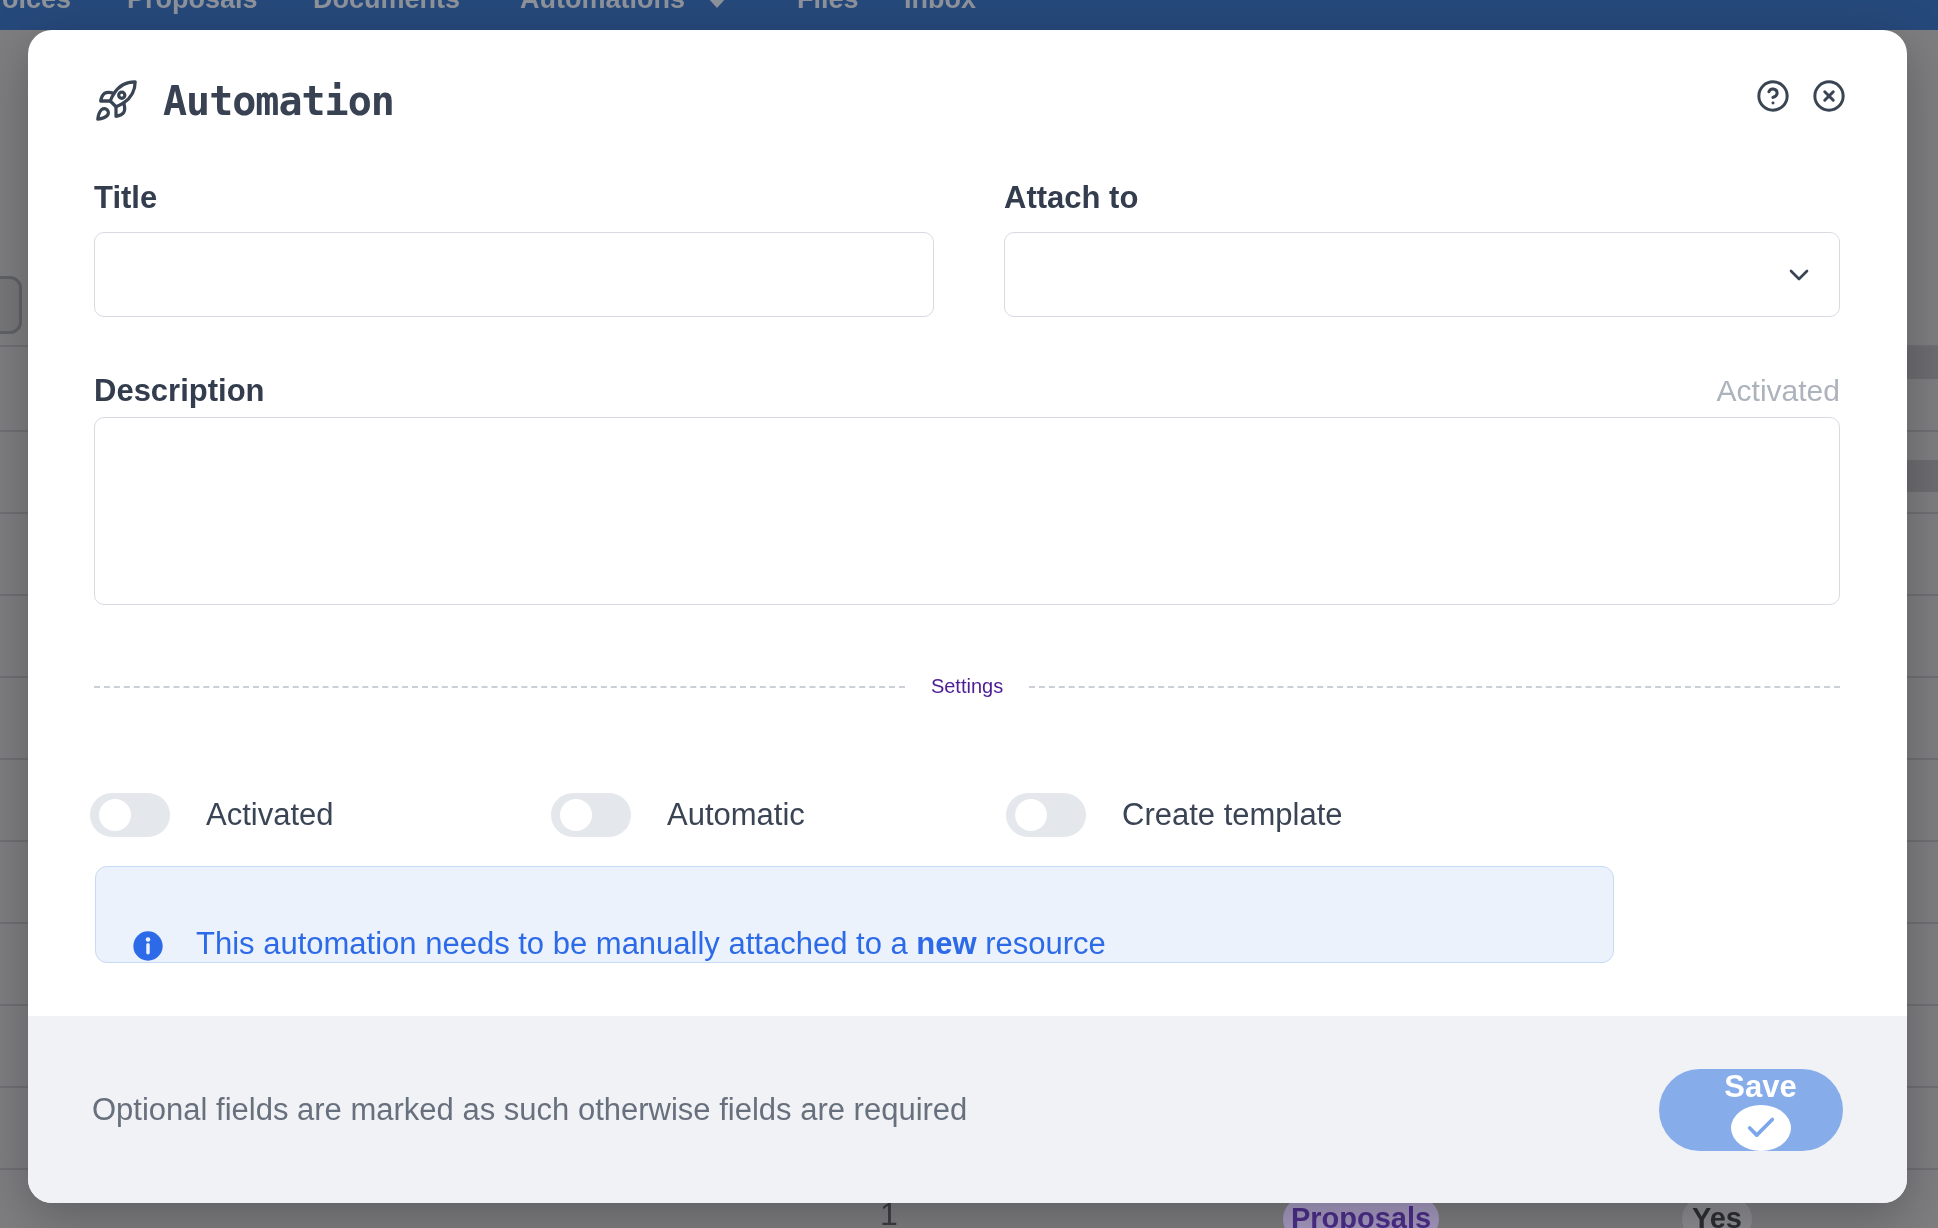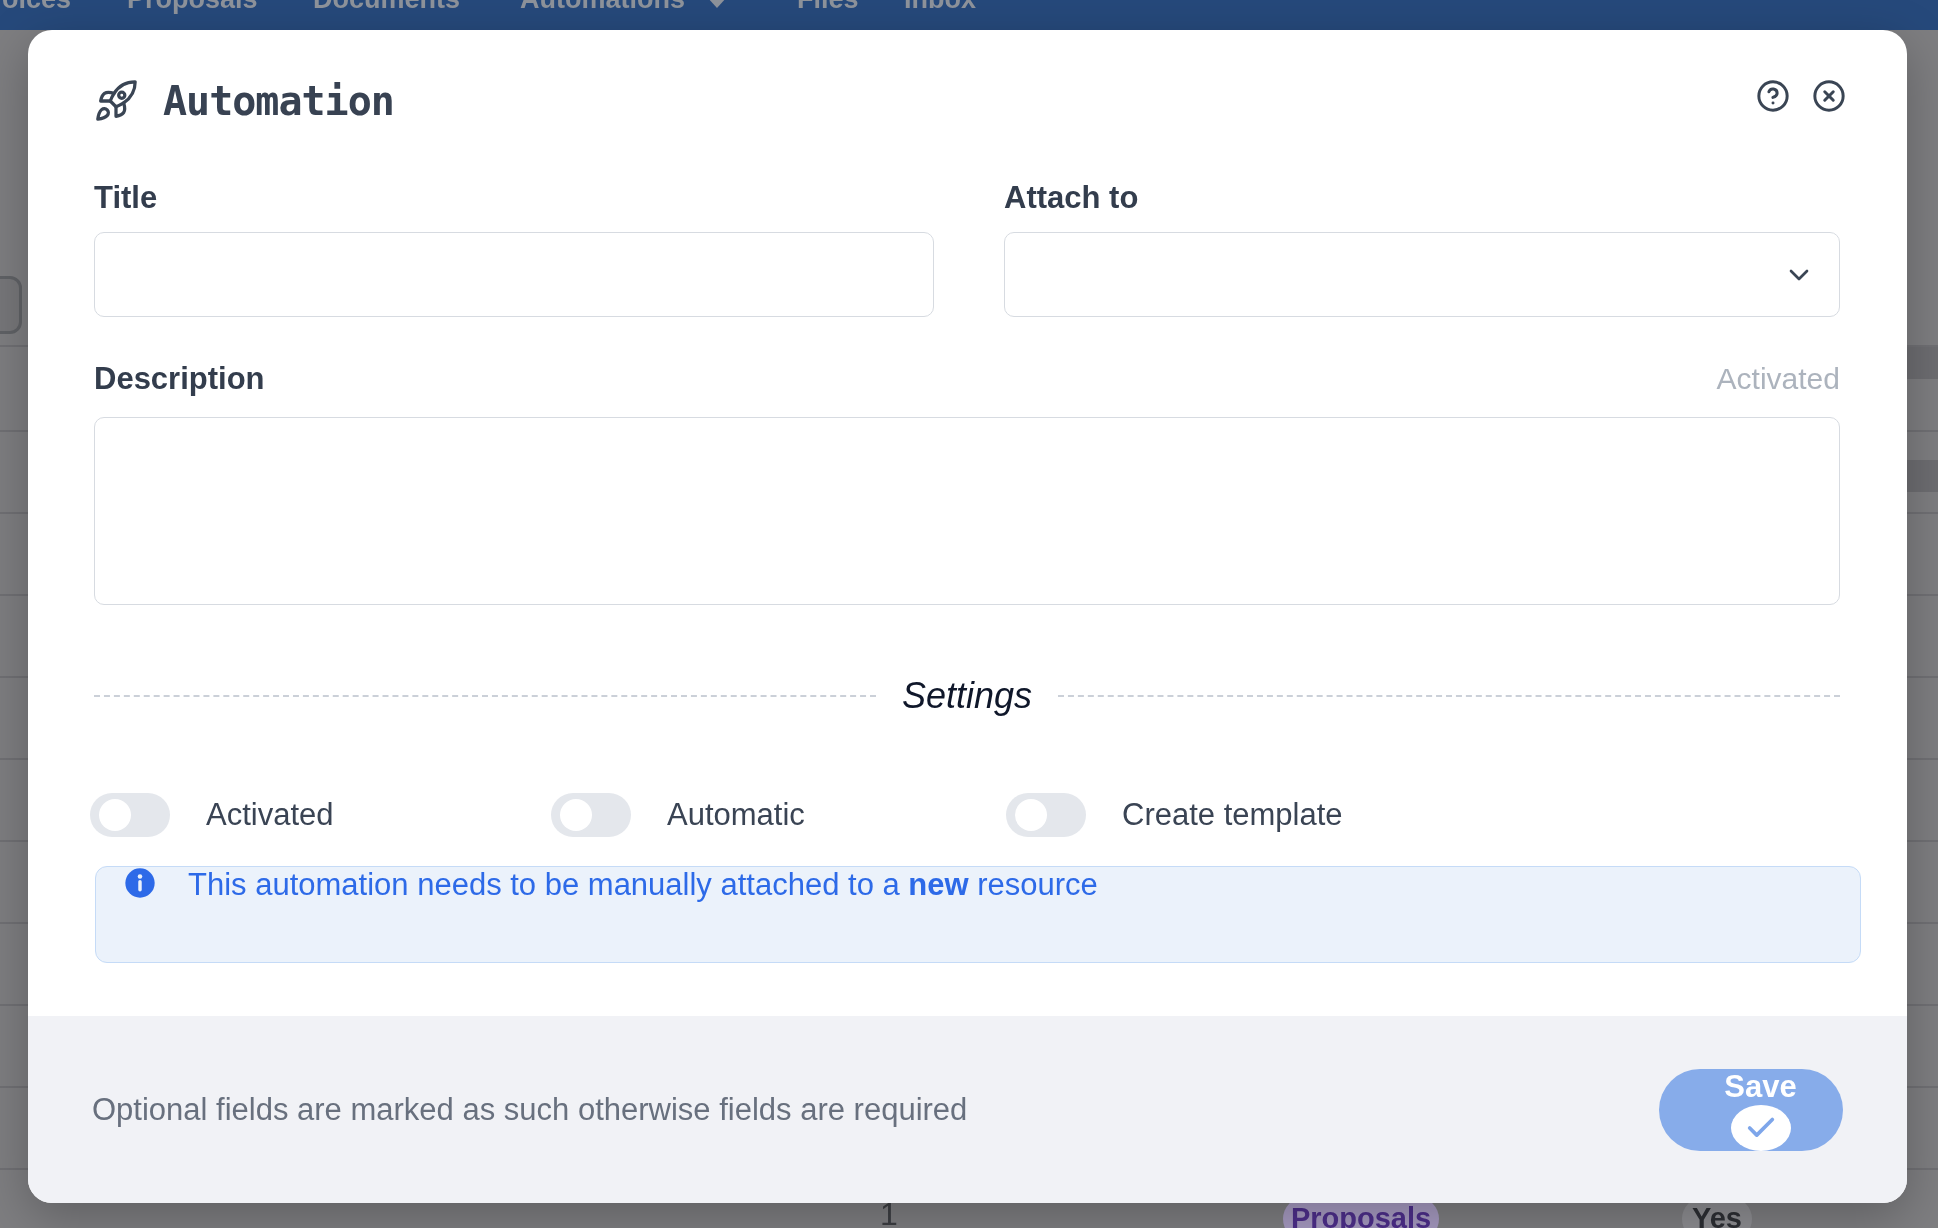--- a/index.html
+++ b/index.html
@@ -25,34 +25,34 @@
   .modal-title { font-family:"DejaVu Sans Mono", monospace; font-weight:700; font-size:40px; color:#384252; letter-spacing:-1px; }
   .header-icons { position:absolute; top:49px; right:61px; display:flex; gap:22px; }
   .icon-btn { width:34px; height:34px; background:none; border:none; padding:0; cursor:pointer; }
 
   .form-row { position:absolute; left:66px; top:150px; width:1746px; display:grid; grid-template-columns:840px 836px; column-gap:70px; }
   .field-label { font-size:31px; font-weight:700; color:#333D4D; height:52px; }
   .text-input { width:100%; height:85px; border:1.5px solid #D7DBE1; border-radius:10px; font-size:30px; padding:0 26px; color:#333D4D; outline:none; background:#fff; }
   .select { position:relative; width:100%; height:85px; border:1.5px solid #D7DBE1; border-radius:10px; background:#fff; cursor:pointer; }
   .select .chev { position:absolute; right:24px; top:26px; }
 
-  .desc-head { position:absolute; left:66px; top:331px; width:1746px; display:flex; justify-content:space-between; align-items:baseline; }
+  .desc-head { position:absolute; left:66px; top:343px; width:1746px; display:flex; justify-content:space-between; align-items:baseline; }
   .optional-tag { font-size:30px; color:#ACB3BD; font-weight:400; }
   .textarea { position:absolute; left:66px; top:387px; width:1746px; height:188px; border:1.5px solid #D7DBE1; border-radius:10px; resize:none; outline:none; font-family:"Liberation Sans",sans-serif; font-size:30px; padding:20px 26px; color:#333D4D; }
 
   .divider { position:absolute; left:66px; top:645px; width:1746px; display:flex; align-items:center; gap:26px; }
   .divider .dash { flex:1; border-top:2px dashed #CBD0D8; height:0; }
-  .divider .divider-label { font-size:36px; color:#0f172a; white-space:nowrap;font-style:italic; }
+  .divider .divider-label { font-size:20px; color:#4c1d95; white-space:nowrap; }
 
   .toggle-group { position:absolute; top:720px; display:flex; align-items:center; gap:36px;margin-top:43px; }
   .toggle { position:relative; width:80px; height:44px; border-radius:22px; background:#E4E7EC; cursor:pointer; }
   .toggle .knob { position:absolute; left:9px; top:6px; width:32px; height:32px; border-radius:50%; background:#FFFFFF; }
   .toggle-label { font-size:31px; color:#3A4454; }
 
-  .banner { position:absolute; left:67px; top:836px; width:1766px; height:97px; background:#EBF2FB; border:1.5px solid #C5DBF7; border-radius:12px; display:flex; align-items:flex-start; gap:32px; padding-left:28px; }
+  .banner { position:absolute; left:67px; top:836px; width:1519px; height:97px; background:#EBF2FB; border:1.5px solid #C5DBF7; border-radius:12px; display:flex; align-items:flex-end; gap:32px; padding-left:36px; }
   .banner-text { font-size:31px; color:#2D6AE8; }
   .banner-text b { font-weight:700; }
 
   .modal-footer { position:absolute; left:0; right:0; bottom:0; height:187px; background:#F1F2F6; display:flex; align-items:center; justify-content:space-between; padding:0 64px; }
   .footer-note { font-size:31px; color:#68707E; }
   .save-btn { display:flex; align-items:center; justify-content:space-between; width:184px; height:82px; border:none; border-radius:41px; background:#87ACEA; padding:0 11px 0 30px; cursor:pointer;flex-direction:column; }
   .save-label { font-size:31px; font-weight:600; color:#FFFFFF; }
   .check-circle { width:60px; height:60px; border-radius:50%; background:#FFFFFF; display:flex; align-items:center; justify-content:center; }
 </style>
 </head>

